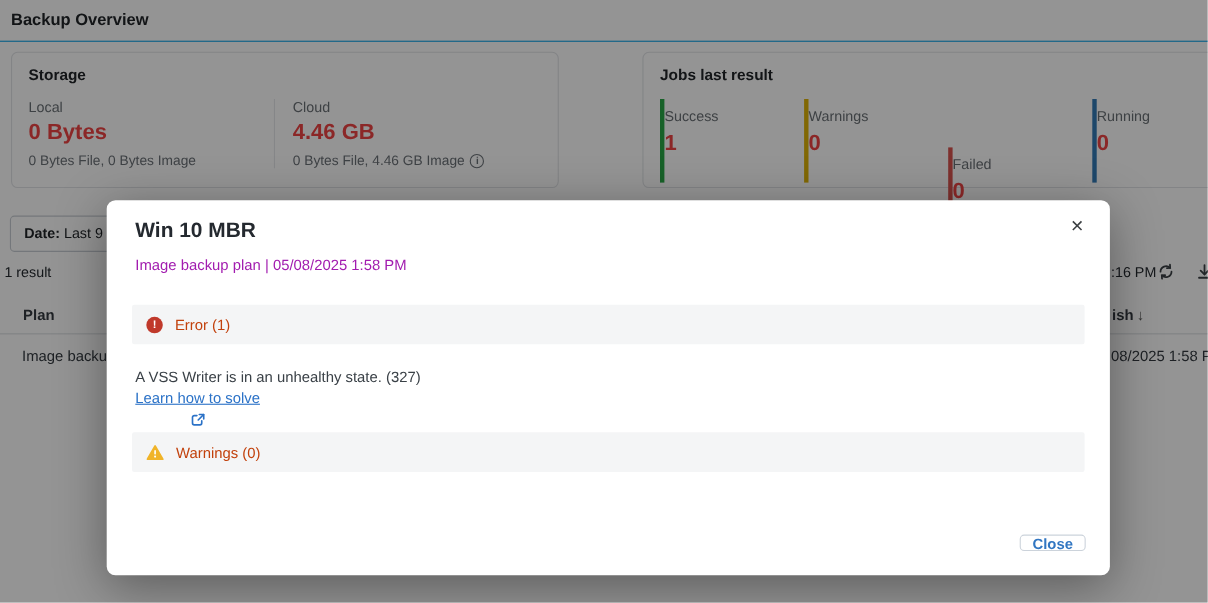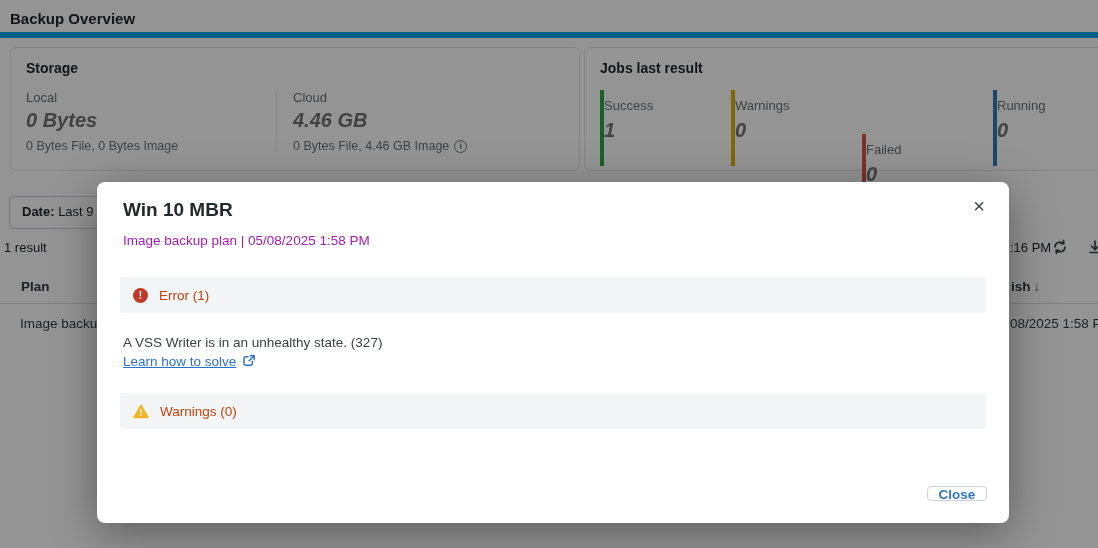--- a/index.html
+++ b/index.html
@@ -5,32 +5,32 @@
   * { margin:0; padding:0; box-sizing:border-box; }
   html,body { width:1098px; height:548px; overflow:hidden; }
   body {
     font-family:"Liberation Sans","DejaVu Sans",sans-serif;
     background:#fff; position:relative; color:#212529;
   }
 
   
   .page { position:absolute; inset:0; background:#fff; }
 
-  .page-header { position:absolute; top:0; left:0; right:0; height:38px; border-bottom:6px solid #0ea5e9; }
+  .page-header { position:absolute; top:0; left:0; right:0; height:38px; border-bottom:1px solid #0ea5e9; }
   .page-title { position:absolute; top:10px; left:10px; font-size:15px; font-weight:bold; color:#212529; }
 
   .card { position:absolute; top:47px; height:124px; background:#fff; border:1px solid #e2e4e7; border-radius:6px; padding:12px 15px; }
   .card-title { font-size:14px; font-weight:bold; color:#212529; margin-bottom:14px; }
 
-  .storage-card { left:10px; width:570px; }
+  .storage-card { left:10px; width:498px; }
   .storage-cols { display:flex; }
   .storage-col { width:250px; }
   .storage-col.cloud { border-left:1px solid #e5e7ea; padding-left:16px; width:270px; }
   .stat-label { font-size:13px; color:#6a7075; margin-bottom:4px; }
-  .stat-value { font-size:20px; font-weight:bold; color:#737373; margin-bottom:7px;font-style:italic; }
+  .stat-value { font-size:20px; font-weight:bold; color:#ef4444; margin-bottom:7px; }
   .stat-detail { font-size:12.5px; color:#6c7278; display:flex; align-items:center; gap:5px; }
   .info-i { display:inline-flex; align-items:center; justify-content:center; width:13px; height:13px; border:1px solid #6c7278; border-radius:50%; font-size:9px; color:#6c7278; font-weight:bold; }
 
   .jobs-card { left:584px; width:558px; }
   .jobs-stats { display:flex; }
   .job-stat { width:131px; border-left:4px solid #999; height:76px; padding-top:8px; }
   .job-stat .stat-value { font-size:20px; font-weight:bold; margin-top:6px; }
 
   .filter-chip { position:absolute; left:9px; top:196px; width:160px; height:33px; border:1px solid #c9ced4; border-radius:4px; background:#fff; padding:7px 12px; font-size:13px; color:#212529; white-space:nowrap; overflow:hidden; }
   .filter-chip b { font-weight:bold; }
@@ -56,21 +56,21 @@
   .modal-close { position:absolute; top:14px; right:24px; font-size:20px; line-height:20px; color:#3c4043; cursor:pointer; background:none; border:none; font-family:inherit; }
 
   .section-bar { position:absolute; left:23px; right:23px; height:36px; background:#f4f5f6; border-radius:2px; display:flex; align-items:center; padding:0 13px; gap:11px; }
   .section-bar.error { top:95px; }
   .section-bar.warning { top:211px; }
   .section-label { font-size:13.5px; color:#c2410c; }
 
   .error-badge { width:15px; height:15px; border-radius:50%; background:#c0392b; color:#fff; font-size:10px; font-weight:bold; display:inline-flex; align-items:center; justify-content:center; }
 
   .error-message { position:absolute; left:26px; top:153px; font-size:13.5px; color:#3a4147; }
-  .solve-row { position:absolute; left:26px; top:172px; display:flex; gap:6px; }
+  .solve-row { position:absolute; left:26px; top:172px; display:flex; align-items:center; gap:6px;flex-direction:column; }
   .solve-link { font-size:13.5px; color:#2b72c7; text-decoration:underline; cursor:pointer; }
 
   .modal-close-btn { position:absolute; right:22px; bottom:22px; width:60px; height:15px; background:#fff; border:1px solid #ccd3db; border-radius:4px; color:#3176c2; font-size:13.5px; font-weight:bold; font-family:inherit; cursor:pointer; }
 </style>
 </head>
 <body>
 
 <div class="page">
 
   <div class="page-header">

